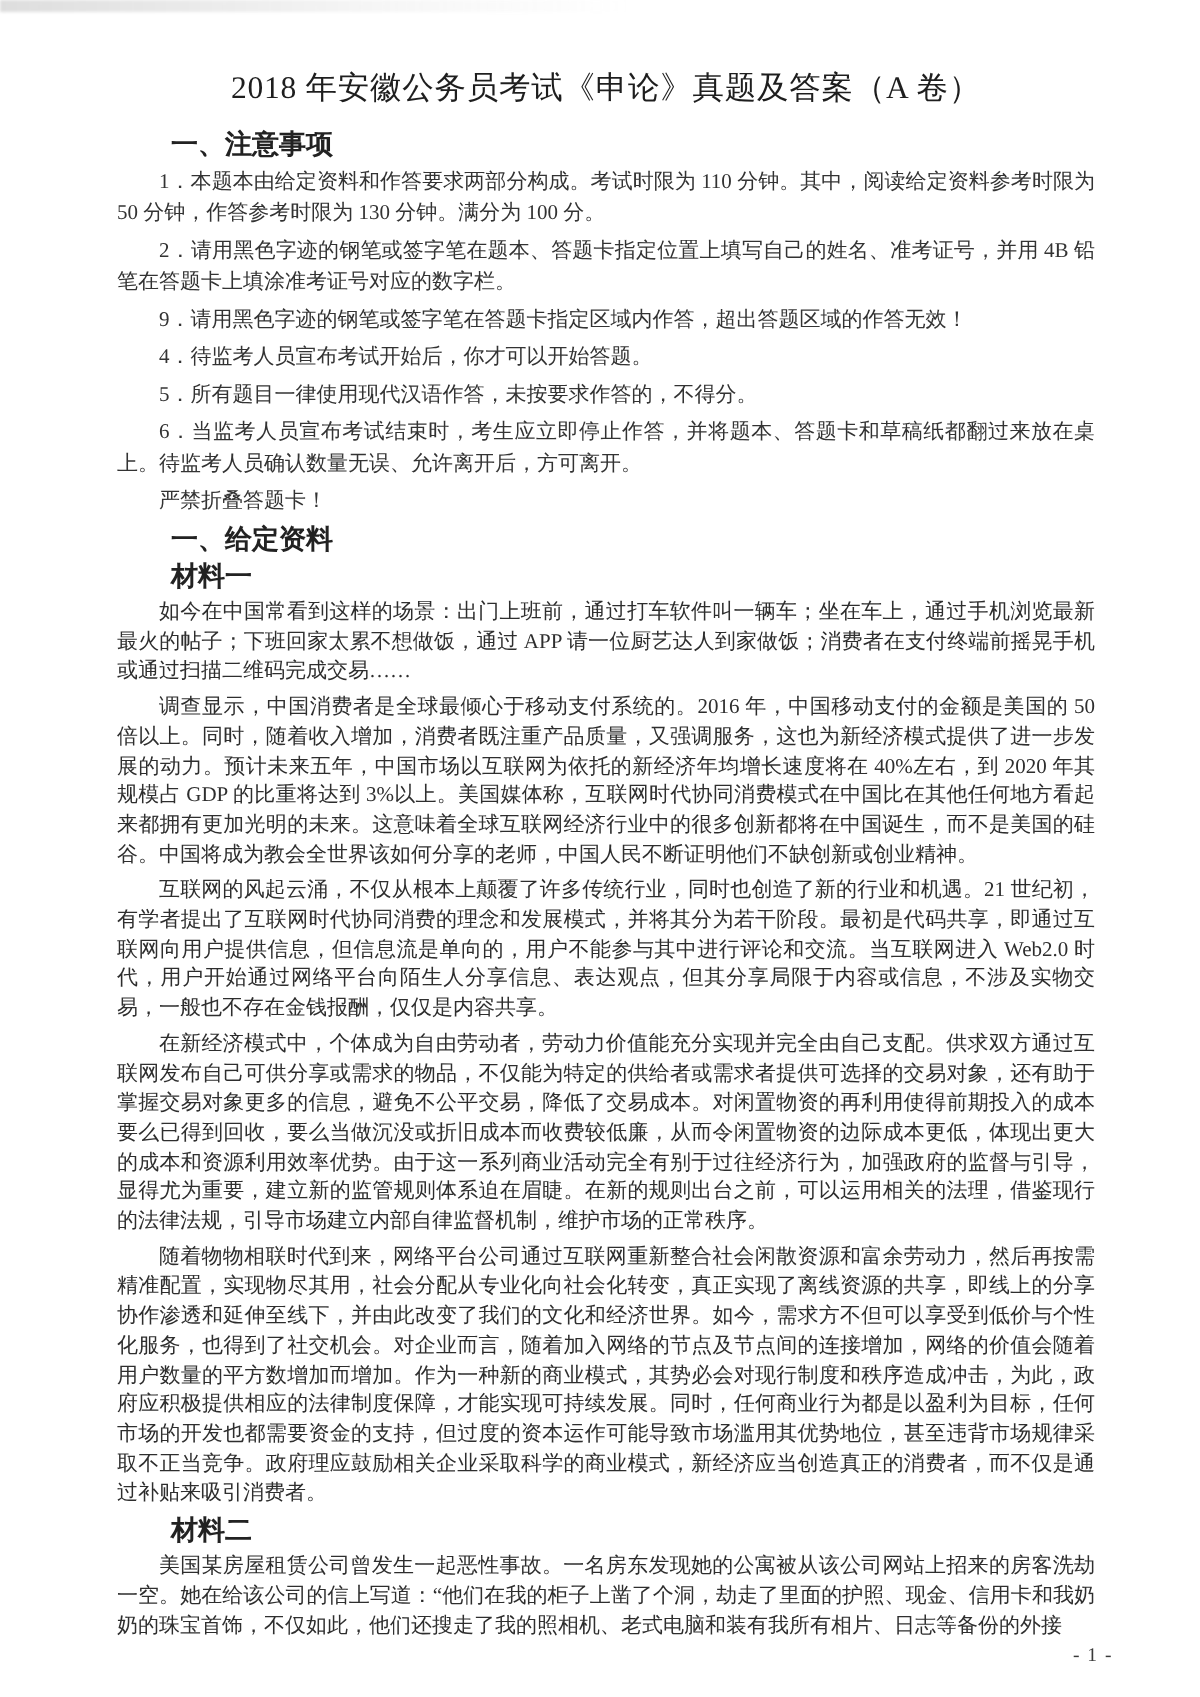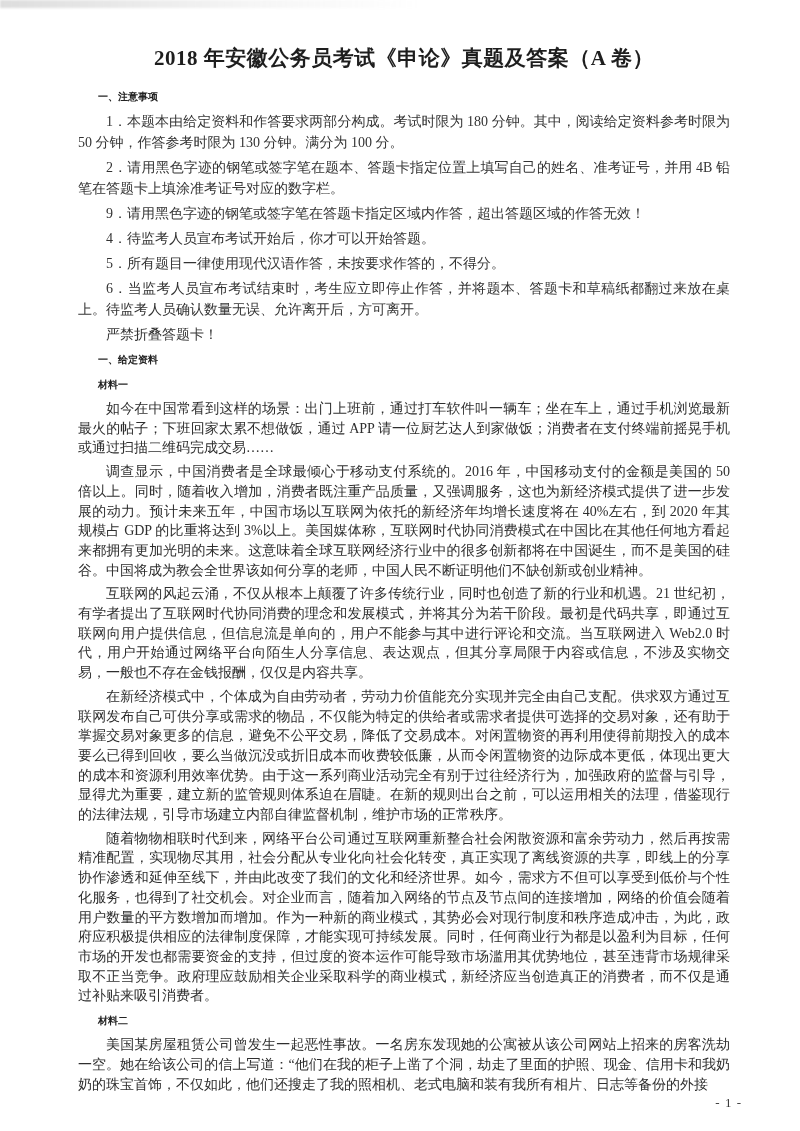--- a/index.html
+++ b/index.html
@@ -19,28 +19,28 @@
     top: 0; left: 0;
     width: 420px; height: 8px;
     background: linear-gradient(90deg, rgba(120,120,120,0.25), rgba(180,180,180,0.12) 60%, rgba(255,255,255,0));
     filter: blur(1px);
   }
   .content {
     padding: 44px 70px 0 78px;
   }
   .doc-title {
     font-size: 21px;
-    font-weight: bold;
+    font-weight: normal;
     text-align: center;
     letter-spacing: 0.5px;
     margin-bottom: 14px;
     color: #1e1e1e;
   }
   .heading {
-    font-size: 10px;
+    font-size: 18px;
     font-weight: bold;
     line-height: 21px;
     text-indent: 2em;
     margin: 2px 0 4px 0;
     color: #222;
   }
   .para {
     font-size: 14px;
     line-height: 19.7px;
     text-align: justify;
@@ -64,21 +64,21 @@
 </head>
 <body>
 
 <div class="page">
   <div class="scan-artifact"></div>
 
   <div class="content">
     <h1 class="doc-title">2018 年安徽公务员考试《申论》真题及答案（A 卷）</h1>
 
     <h2 class="heading">一、注意事项</h2>
-    <p class="para notice">1．本题本由给定资料和作答要求两部分构成。考试时限为 180 分钟。其中，阅读给定资料参考时限为 50 分钟，作答参考时限为 130 分钟。满分为 100 分。</p>
+    <p class="para notice">1．本题本由给定资料和作答要求两部分构成。考试时限为 110 分钟。其中，阅读给定资料参考时限为 50 分钟，作答参考时限为 130 分钟。满分为 100 分。</p>
     <p class="para notice">2．请用黑色字迹的钢笔或签字笔在题本、答题卡指定位置上填写自己的姓名、准考证号，并用 4B 铅笔在答题卡上填涂准考证号对应的数字栏。</p>
     <p class="para notice">9．请用黑色字迹的钢笔或签字笔在答题卡指定区域内作答，超出答题区域的作答无效！</p>
     <p class="para notice">4．待监考人员宣布考试开始后，你才可以开始答题。</p>
     <p class="para notice">5．所有题目一律使用现代汉语作答，未按要求作答的，不得分。</p>
     <p class="para notice">6．当监考人员宣布考试结束时，考生应立即停止作答，并将题本、答题卡和草稿纸都翻过来放在桌上。待监考人员确认数量无误、允许离开后，方可离开。</p>
     <p class="para notice">严禁折叠答题卡！</p>
 
     <h2 class="heading">一、给定资料</h2>
 
     <h3 class="heading">材料一</h3>

